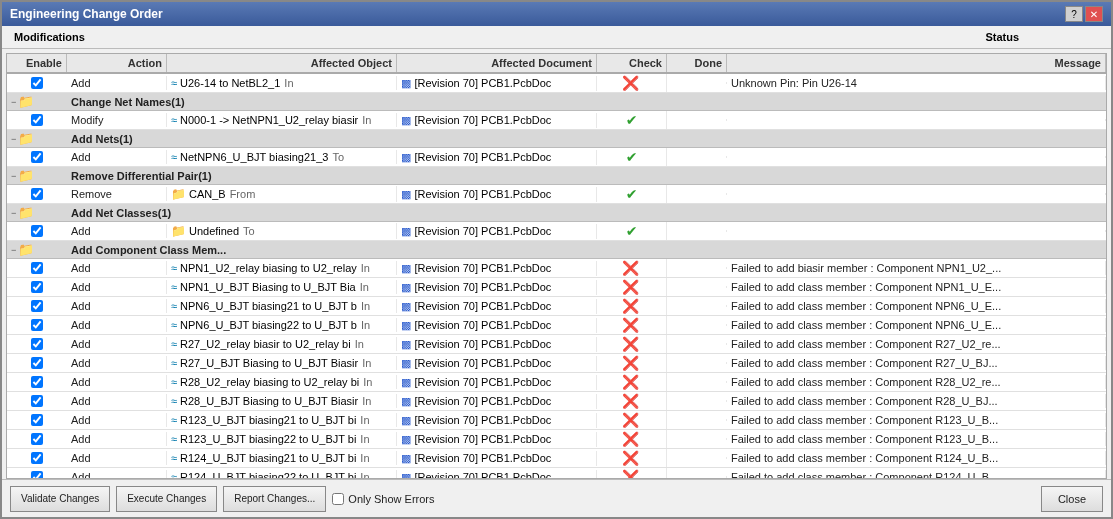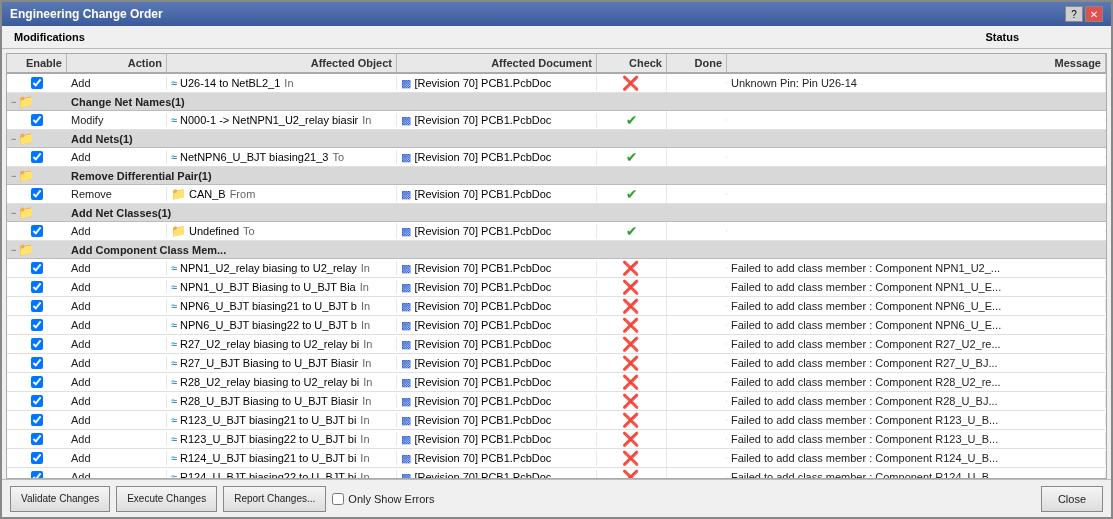--- a/index.html
+++ b/index.html
@@ -402,21 +402,21 @@
         <span style="margin-left:4px; color:#666;">In</span>
       </div>
       <div class="doc-cell">
         <span class="doc-icon">▩</span>
         <span>[Revision 70] PCB1.PcbDoc</span>
       </div>
       <div class="td center">
             <span class="status-icon status-err">❌</span>
           </div>
       <div class="td center"></div>
-      <div class="td">Failed to add class member : Component NPN1_U2_...</div>
+      <div class="td">Failed to add biasir member : Component NPN1_U2_...</div>
     </div>
         <div class="data-row">
       <div class="checkbox-cell">
         <input type="checkbox" checked="" style="">
       </div>
       <div class="td">Add</div>
       <div class="obj-cell">
         <span class="net-icon">≈</span>
         <span>NPN1_U_BJT Biasing to U_BJT Bia</span>
         <span style="margin-left:4px; color:#666;">In</span>
@@ -471,21 +471,21 @@
       <div class="td center"></div>
       <div class="td">Failed to add class member : Component NPN6_U_E...</div>
     </div>
         <div class="data-row">
       <div class="checkbox-cell">
         <input type="checkbox" checked="" style="">
       </div>
       <div class="td">Add</div>
       <div class="obj-cell">
         <span class="net-icon">≈</span>
-        <span>R27_U2_relay biasing to U2_relay bi</span>
+        <span>R27_U2_relay biasir to U2_relay bi</span>
         <span style="margin-left:4px; color:#666;">In</span>
       </div>
       <div class="doc-cell">
         <span class="doc-icon">▩</span>
         <span>[Revision 70] PCB1.PcbDoc</span>
       </div>
       <div class="td center">
             <span class="status-icon status-err">❌</span>
           </div>
       <div class="td center"></div>

